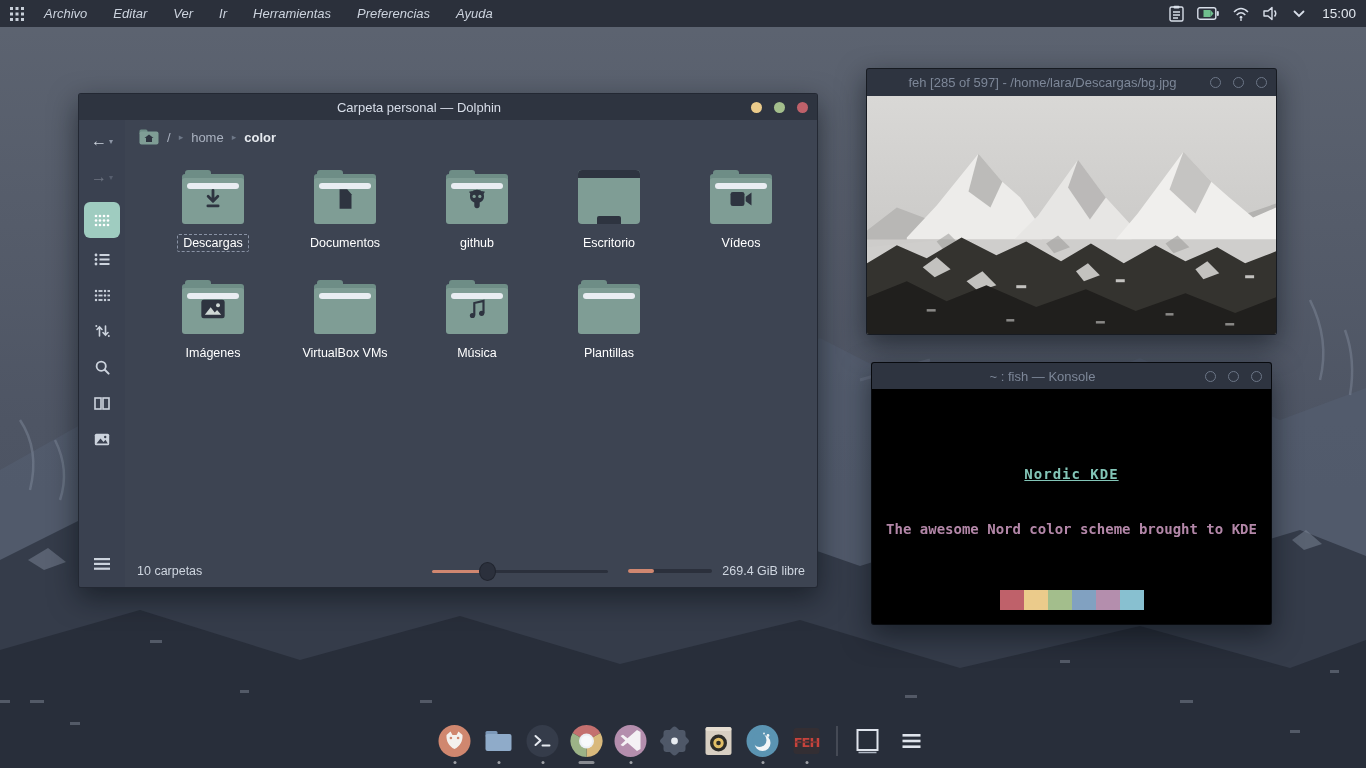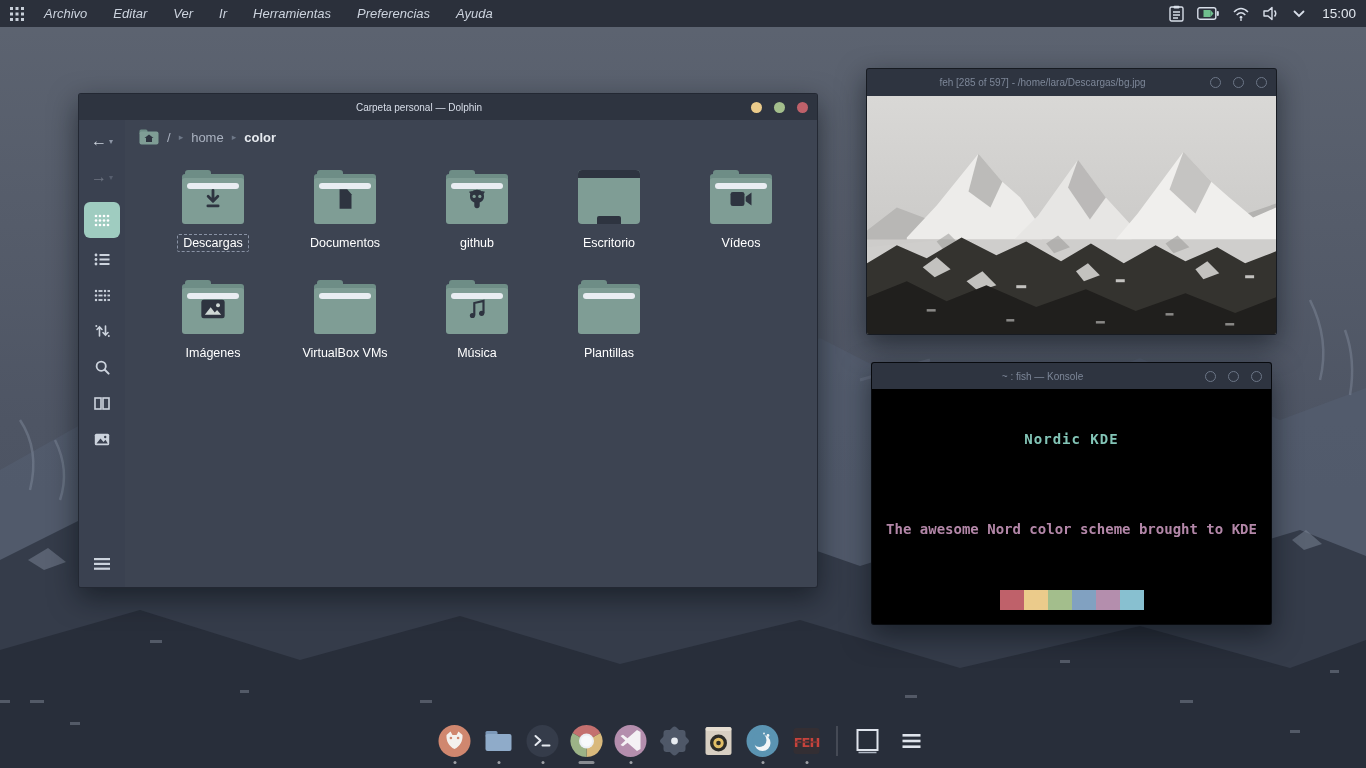--- a/index.html
+++ b/index.html
@@ -18,21 +18,21 @@
   .menu-item { cursor:default;font-style:italic; }
   .tray { position:absolute; right:6px; top:0; height:27px; display:flex; align-items:center; gap:13px; }
   .tray svg { display:block; }
   .clock { font-size:13.5px; color:#e2e7ee; margin-left:4px; margin-right:4px; }
 
   
   .window { position:absolute; border-radius:3px; overflow:hidden;
     box-shadow:0 10px 28px rgba(8,12,18,.55); border:1px solid rgba(15,18,25,.55); }
   .titlebar { height:26px; background:#2e3440; display:flex; align-items:center;
     position:relative; }
-  .titlebar .title { flex:1; text-align:center; font-size:10px; color:#d8dee9; padding-right:70px; padding-left:12px;
+  .titlebar .title { flex:1; text-align:center; font-size:13px; color:#d8dee9; padding-right:70px; padding-left:12px;
     white-space:nowrap; overflow:hidden; }
   .titlebar.inactive .title { color:#7d8798; }
   .winbtns { position:absolute; right:9px; top:0; height:100%; display:flex; align-items:center; gap:12px; }
   .wbtn { width:11px; height:11px; border-radius:50%; }
   .wbtn.yellow { background:#ebcb8b; } .wbtn.green { background:#a3be8c; } .wbtn.red { background:#bf616a; }
   .wbtn.ghost { background:transparent; border:1.5px solid #6c7687; }
 
   
   .dolphin { left:78px; top:93px; width:740px; height:495px; background:#3d4452; display:flex; flex-direction:column; }
   .dolphin-body { flex:1; display:flex; min-height:0; }
@@ -76,21 +76,21 @@
 
   
   .feh { left:866px; top:68px; width:411px; height:267px; background:#22262e; display:flex; flex-direction:column; }
   .feh .titlebar { height:27px; }
   .feh-image { flex:1; min-height:0; }
   .feh-image svg { display:block; width:100%; height:100%; }
 
   
   .konsole { left:871px; top:362px; width:401px; height:263px; background:#000000; display:flex; flex-direction:column; }
   .term { flex:1; position:relative; font-family:"DejaVu Sans Mono", monospace; font-weight:bold; }
-  .term-heading { position:absolute; top:42px; width:100%; text-align:center; color:#83c5b7; font-size:14px; letter-spacing:1px; }
+  .term-heading { position:absolute; top:77px; width:100%; text-align:center; color:#83c5b7; font-size:14px; letter-spacing:1px;text-decoration:underline; }
   .term-sub { position:absolute; top:132px; width:100%; text-align:center; color:#b387a8; font-size:14px; white-space:nowrap; }
   .term-palette { position:absolute; top:201px; left:50%; transform:translateX(-50%); display:flex; }
   .term-palette span { width:24px; height:20px; display:block; }
 
   
   .dock { position:absolute; bottom:4px; left:50%; transform:translateX(-50%);
     display:flex; align-items:center; gap:8px; z-index:40; }
   .dock-item { width:36px; display:flex; flex-direction:column; align-items:center; }
   .dock-item .ind { width:3px; height:3px; border-radius:50%; background:rgba(255,255,255,.55); margin-top:3px; }
   .dock-item .ind.dash { width:16px; height:3px; border-radius:2px; background:rgba(255,255,255,.45); }
@@ -429,20 +429,32 @@
               <div class="tab"></div>
                 <div class="tab2"></div>
                 <div class="fbody"></div>
                 <div class="stripe"></div>
             </div>
             <div class="flabel">Plantillas</div>
           </div>
 
         </div>
 
+        <div class="d-status">
+          <span>10 carpetas</span>
+          <div class="zoom-slider">
+            <div class="track-l"></div>
+            <div class="track-r"></div>
+            <div class="knob"></div>
+          </div>
+          <div class="capacity">
+            <div class="fill"></div>
+          </div>
+          <span class="free-label">269.4 GiB libre</span>
+        </div>
       </div>
     </div>
   </div>
 
   <div class="window feh">
     <div class="titlebar inactive">
       <div class="title">feh [285 of 597] - /home/lara/Descargas/bg.jpg</div>
       <div class="winbtns">
         <div class="wbtn ghost"></div>
         <div class="wbtn ghost"></div>

